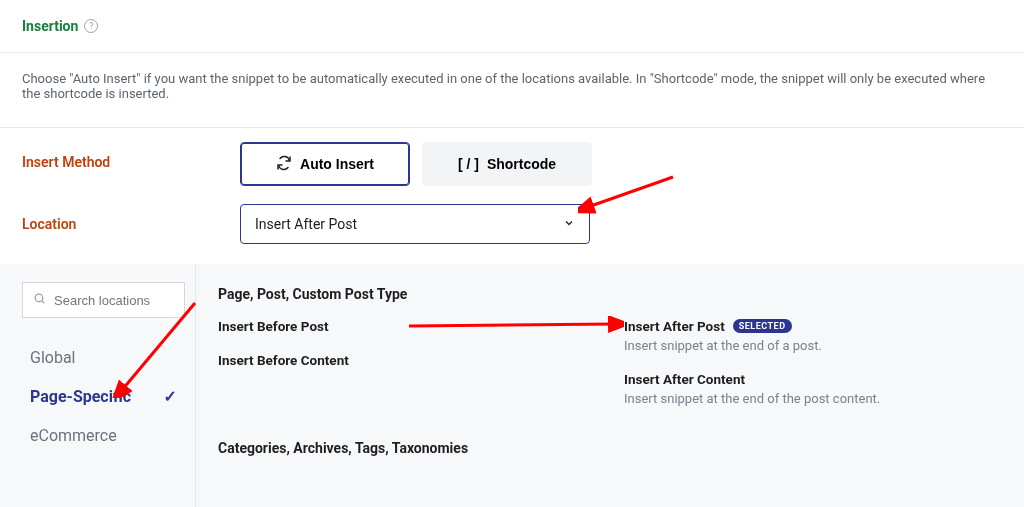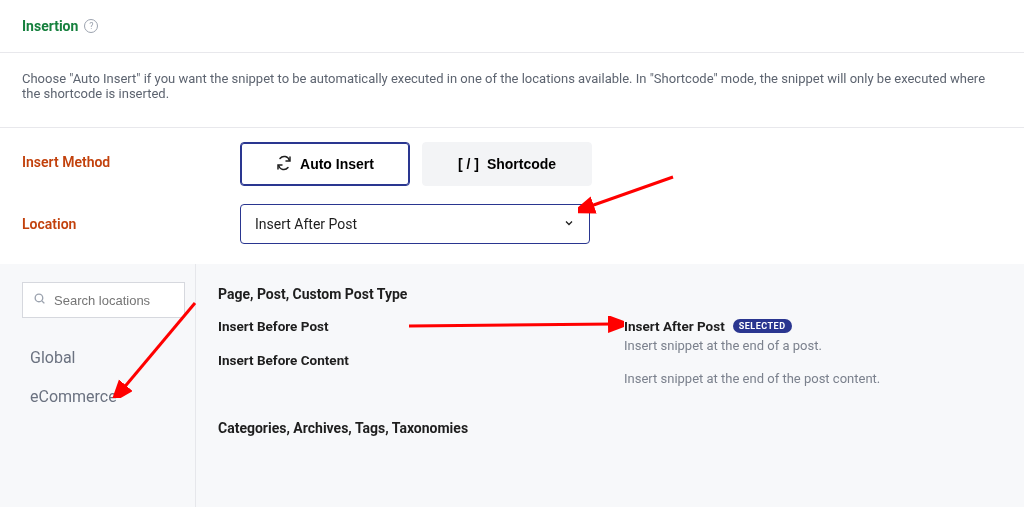--- a/index.html
+++ b/index.html
@@ -158,20 +158,24 @@
             <circle cx="11" cy="11" r="7"></circle>
             <line x1="21" y1="21" x2="16.5" y2="16.5"></line>
           </svg>
       </span>
       <input placeholder="Search locations" style="">
     </div>
     <div class="sb-list" style="position:relative;">
       <div class="sb-item">
         <span>Global</span>
       </div>
+      <div class="sb-item active">
+        <span>Page-Specific</span>
+        <span class="chk">✓</span>
+      </div>
       <div class="sb-item">
         <span>eCommerce</span>
       </div>
       <svg class="arrow" style="left:88px; top:-40px;" width="100" height="100">
         <defs>
             <marker id="ah2" markerWidth="10" markerHeight="10" refX="2" refY="3" orient="auto">
               <path d="M0,0 L0,6 L8,3 z" fill="#f00"></path>
             </marker>
           </defs>
         <line x1="85" y1="5" x2="12" y2="92" stroke="#f00" stroke-width="3" marker-end="url(#ah2)"></line>
@@ -200,20 +204,21 @@
           <line x1="5" y1="10" x2="210" y2="8" stroke="#f00" stroke-width="3" marker-end="url(#ah3)"></line>
         </svg>
         <div class="opt">
           <div class="opt-title">
             <span>Insert After Post</span>
             <span class="badge">SELECTED</span>
           </div>
           <div class="opt-desc">Insert snippet at the end of a post.</div>
         </div>
         <div class="opt">
+          <div class="opt-title">Insert After Content</div>
           <div class="opt-desc">Insert snippet at the end of the post content.</div>
         </div>
       </div>
     </div>
 
     <div class="panel-group-title" style="margin-top:16px;">Categories, Archives, Tags, Taxonomies</div>
 
   </div>
 </div>
 

